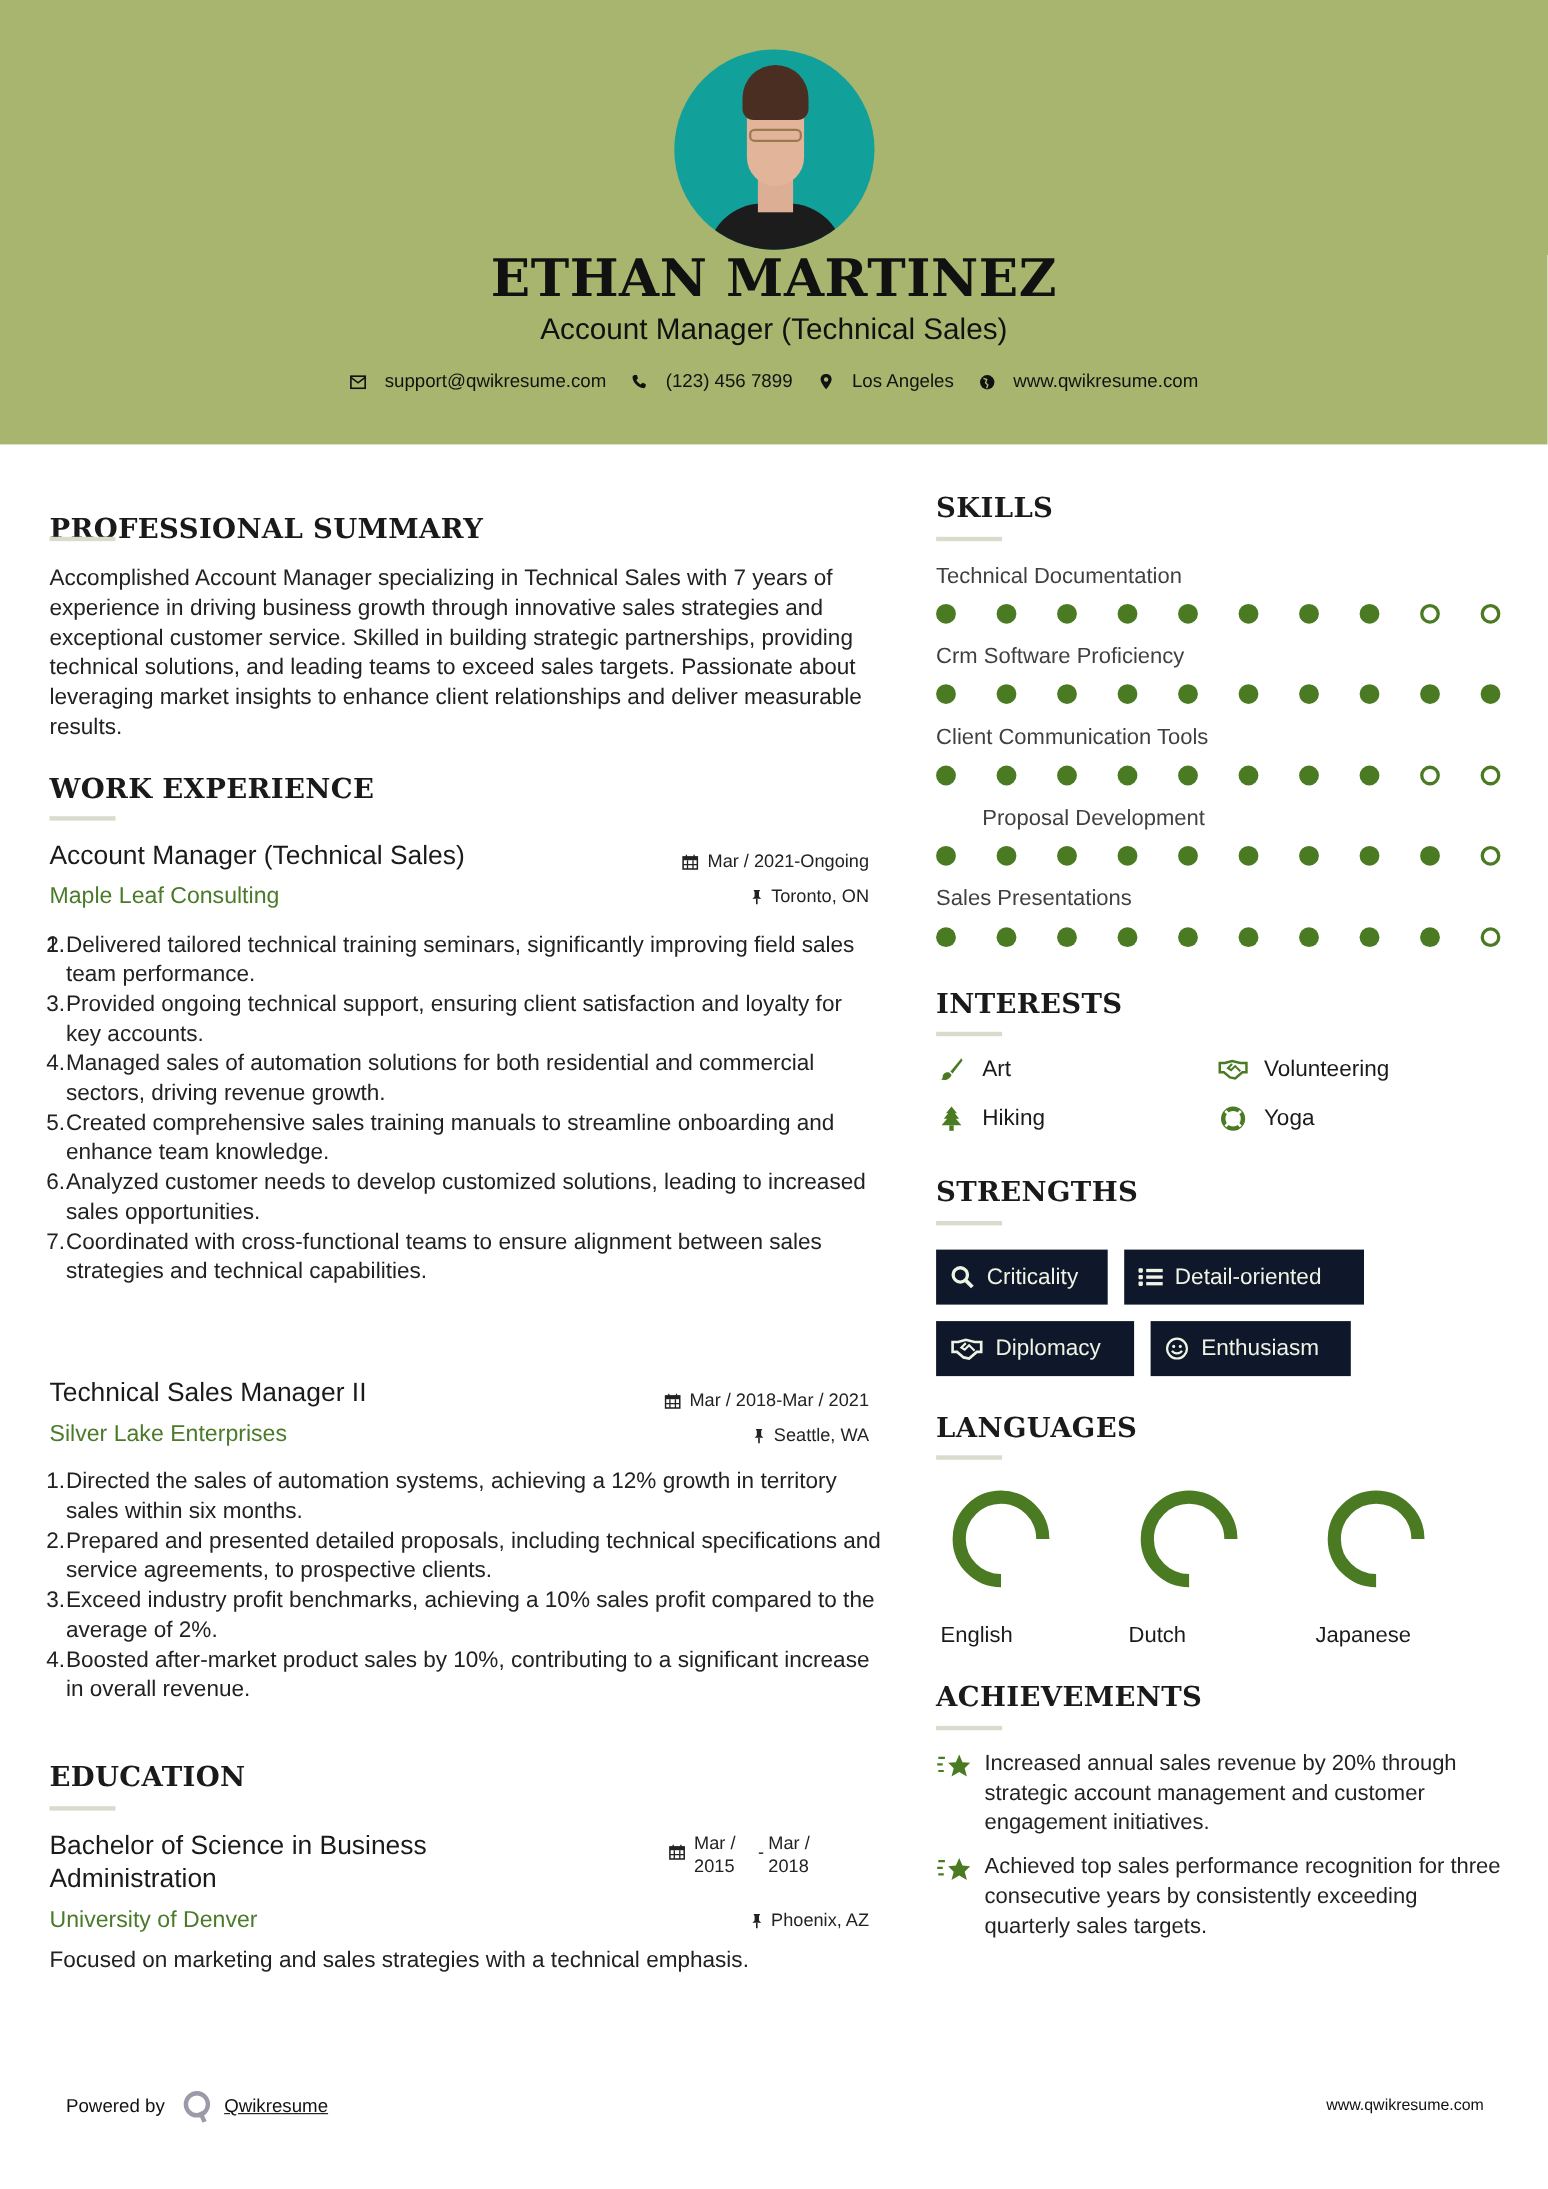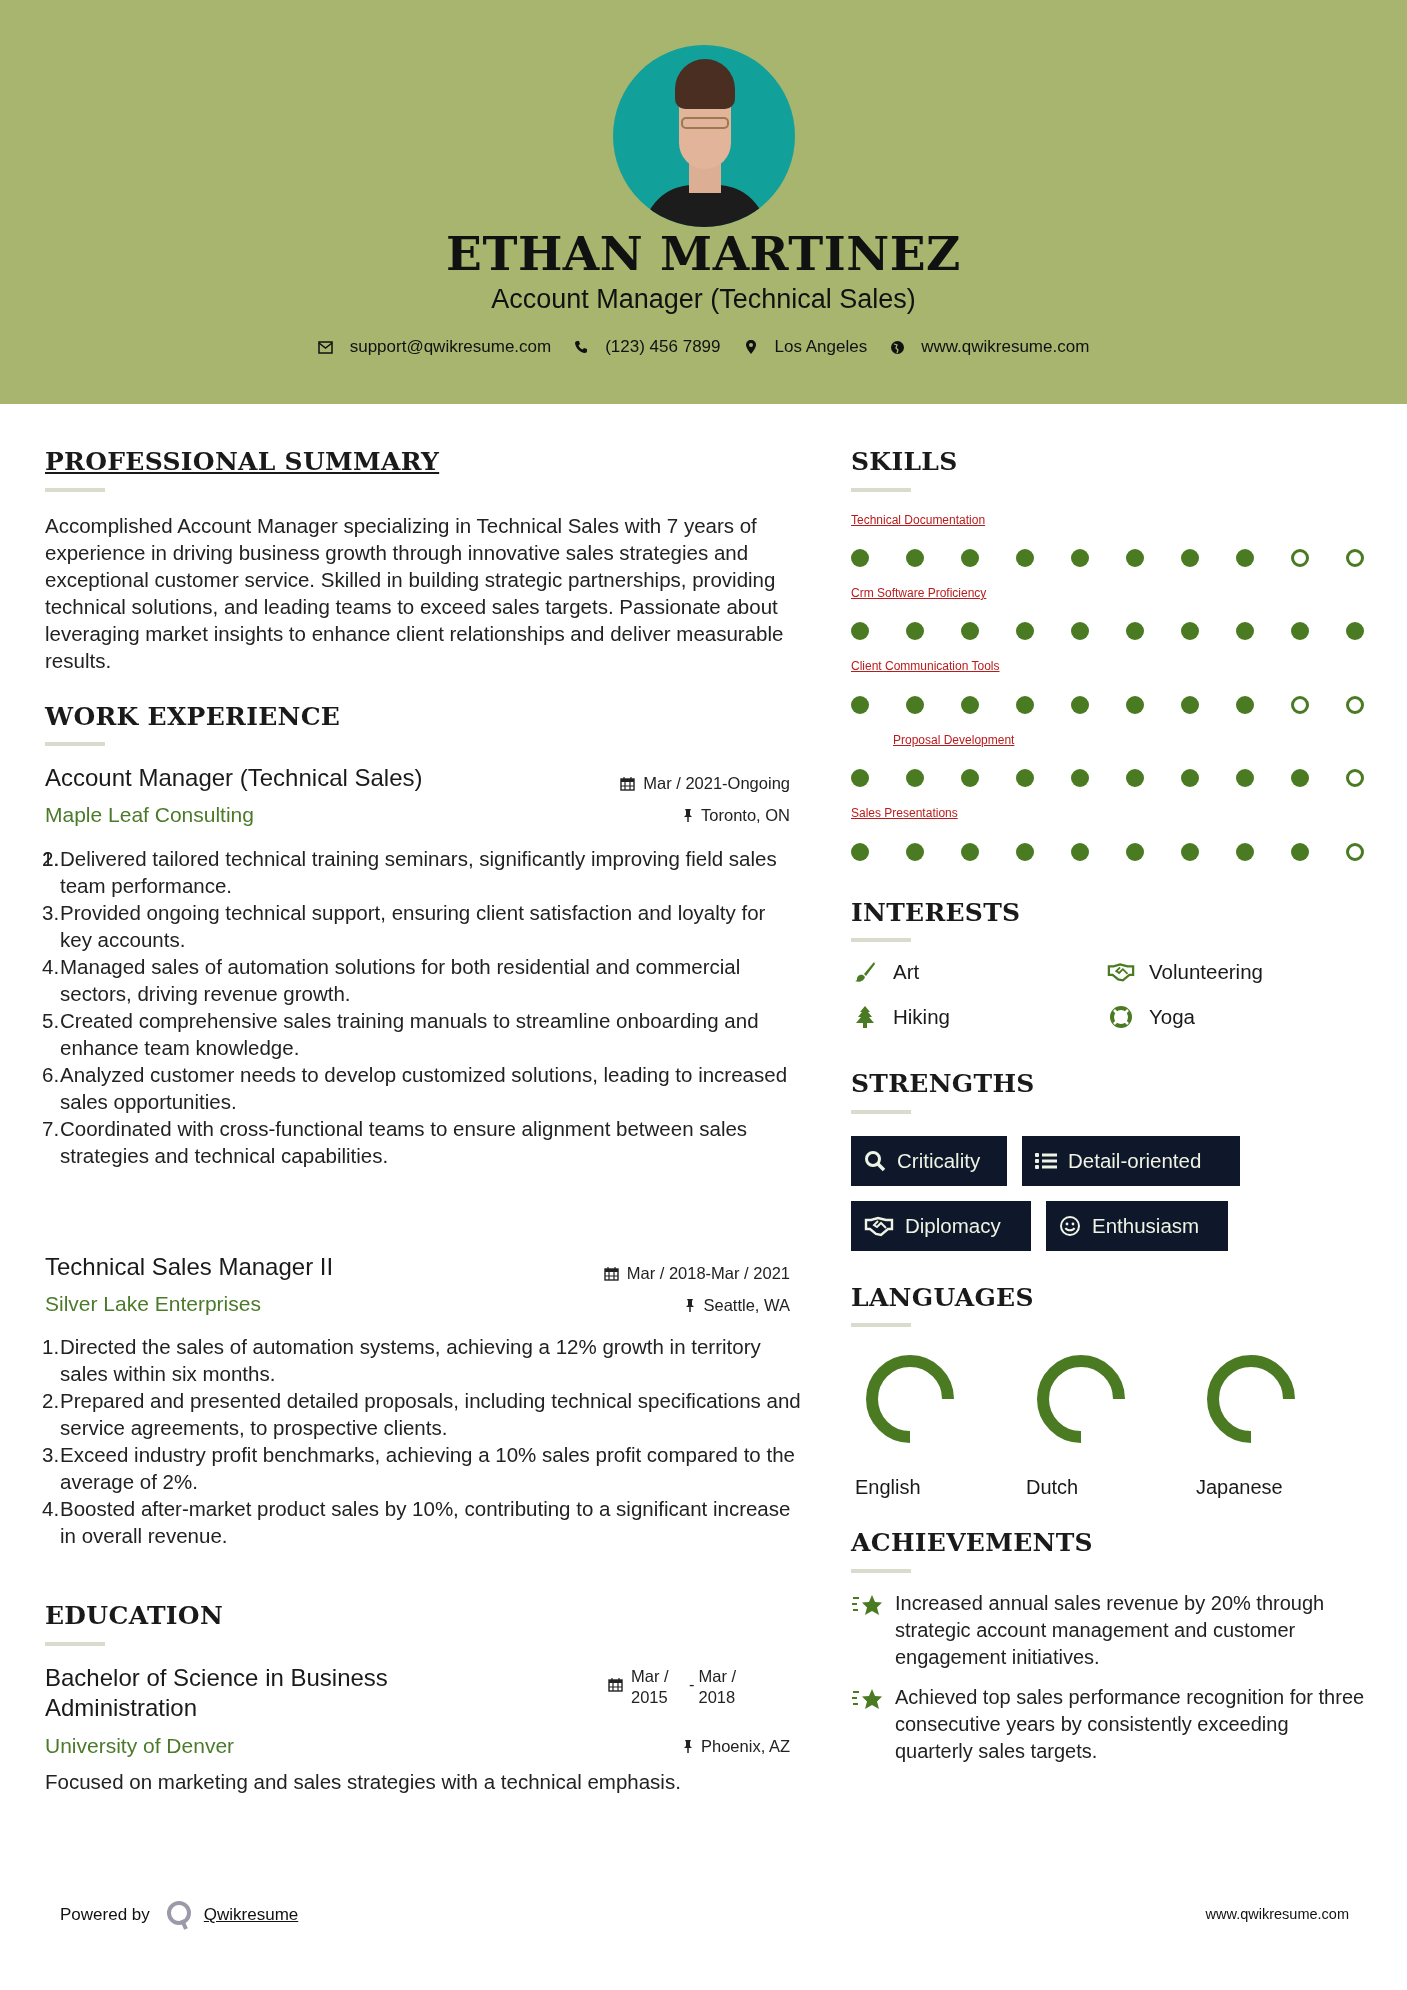--- a/index.html
+++ b/index.html
@@ -23,21 +23,21 @@
 
   .para { position: absolute; font-size: 20.5px; line-height: 27px; color: #222; }
   .job-title { position: absolute; font-size: 24px; color: #1a1a1a; }
   .company { position: absolute; font-size: 21px; color: #4b7a2a; }
   .meta { position: absolute; font-size: 16.5px; color: #222; text-align: right; display: flex; align-items: center; justify-content: flex-end; }
   .meta .mi { margin-right: 8px; display: inline-flex; }
   ol.bul { position: absolute; list-style: none; font-size: 20.5px; line-height: 27px; color: #222; }
   ol.bul li { position: relative; padding-left: 18px; }
   ol.bul li .num { position: absolute; left: 0; top: 0; }
 
-  .skill-label { position: absolute; font-size: 12px; color: #b91c1c; text-decoration: underline; }
+  .skill-label { position: absolute; font-size: 20px; color: #404040; }
   .dots { position: absolute; left: 851px; width: 520px; height: 20px; }
   .dot { position: absolute; top: 0; width: 18px; height: 18px; border-radius: 50%; background: #4a7a22; }
   .dot.empty { background: #fff; border: 3px solid #4a7a22; }
 
   .interest { position: absolute; display: flex; align-items: center; font-size: 20.5px; color: #1a1a1a; }
   .interest .ii { width: 28px; height: 24px; margin-right: 14px; display: inline-flex; align-items: center; justify-content: center; }
 
   .strength { position: absolute; height: 50px; background: #0f172a; color: #eef3e4; font-size: 20.5px; display: flex; align-items: center; padding: 0 12px; }
   .strength .si { width: 24px; height: 24px; margin-right: 10px; display: inline-flex; align-items: center; justify-content: center; }
 
@@ -99,21 +99,21 @@
           <svg width="15" height="15" viewBox="0 0 15 15">
             <circle cx="7.5" cy="7.5" r="6.5" fill="#111"></circle>
             <path d="M4 4 L7 5 L6 8 L8 10 L7 13" fill="none" stroke="#a8b56e" stroke-width="1.3"></path>
           </svg>
         </span>
       <span>www.qwikresume.com</span>
     </div>
   </div>
 </div>
 
-<div class="sec-title" style="left:45px; top:447px;text-decoration:underline;">PROFESSIONAL SUMMARY</div>
+<div class="sec-title" style="left:45px; top:466px;">PROFESSIONAL SUMMARY</div>
 <div class="sec-line" style="left:45px; top:488px;"></div>
 <div class="para" style="left:45px; top:512px; width:760px;">Accomplished Account Manager specializing in Technical Sales with 7 years of experience in driving business growth through innovative sales strategies and exceptional customer service. Skilled in building strategic partnerships, providing technical solutions, and leading teams to exceed sales targets. Passionate about leveraging market insights to enhance client relationships and deliver measurable results.</div>
 
 <div class="sec-title" style="left:45px; top:702px;">WORK EXPERIENCE</div>
 <div class="sec-line" style="left:45px; top:742px;"></div>
 
 <div class="job-title" style="left:45px; top:764px;">Account Manager (Technical Sales)</div>
 <div class="meta" style="left:560px; top:774px; width:230px;">
   <span class="mi">
       <svg width="15" height="15" viewBox="0 0 15 15">

